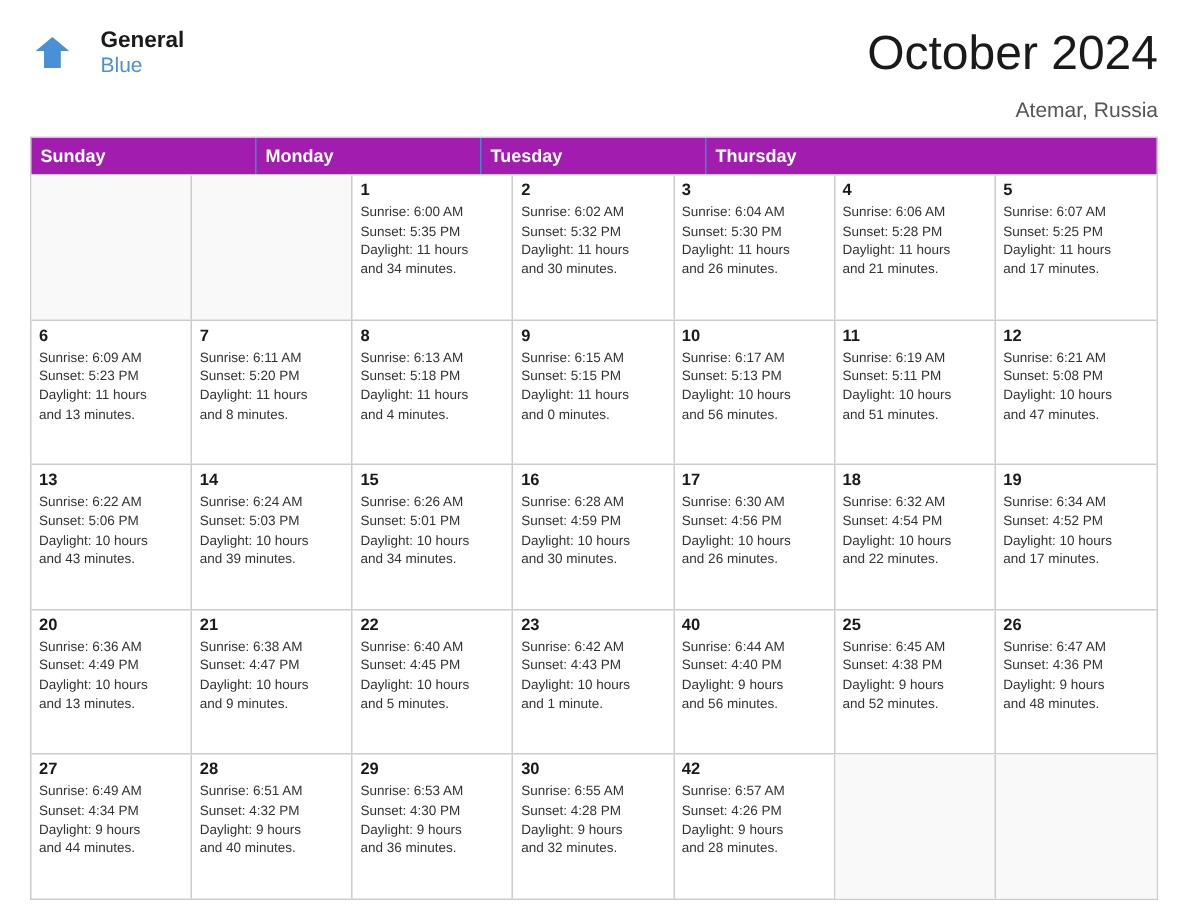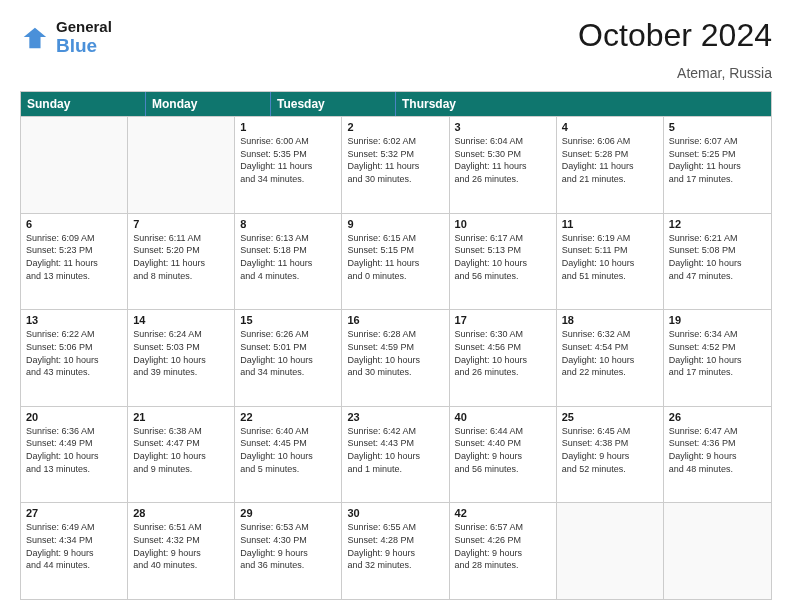--- a/index.html
+++ b/index.html
@@ -19,21 +19,21 @@
     }
     .header {
       display: flex;
       justify-content: space-between;
       align-items: flex-start;
       margin-bottom: 10px;
     }
     .logo {
       display: flex;
       align-items: center;
-      gap: 8px;
+      gap: 19px;
     }
     .logo-icon {
       width: 28px;
       height: 28px;
     }
     .title-area {
       text-align: right;
     }
     .main-title {
       font-size: 32px;
@@ -48,22 +48,22 @@
       margin-top: 12px;
     }
     .calendar {
       flex: 1;
       display: flex;
       flex-direction: column;
       border: 1px solid #ccc;
     }
     .cal-header {
       display: grid;
-      grid-template-columns: repeat(6, 1fr);
-      background: #0f766e;
+      grid-template-columns: repeat(5, 1fr);
+      background: #a21caf;
     }
     .cal-header-cell {
       color: #fff;
       font-size: 12px;
       font-weight: bold;
       padding: 5px 6px;
       border-right: 1px solid #4a84c4;
     }
     .cal-header-cell:last-child { border-right: none; }
     .cal-body {
@@ -102,21 +102,21 @@
 <body>
 
 <div class="page">
   <div class="header">
     <div class="logo">
       <svg class="logo-icon" viewBox="0 0 30 30">
         <polygon points="16,4 28,14 22,14 22,26 10,26 10,14 4,14" fill="#4a90d9"></polygon>
       </svg>
       <div>
         <div style="font-size:15px;font-weight:bold;color:#1a1a1a;">General</div>
-        <div style="font-size:19px;font-weight:bold;color:#4a90d9;">Blue</div>
+        <div style="font-size:14px;font-weight:normal;color:#4a90d9;">Blue</div>
       </div>
     </div>
     <div class="title-area">
       <div class="main-title">October 2024</div>
       <div class="subtitle">Atemar, Russia</div>
     </div>
   </div>
 
   <div class="calendar">
     <div class="cal-header">

